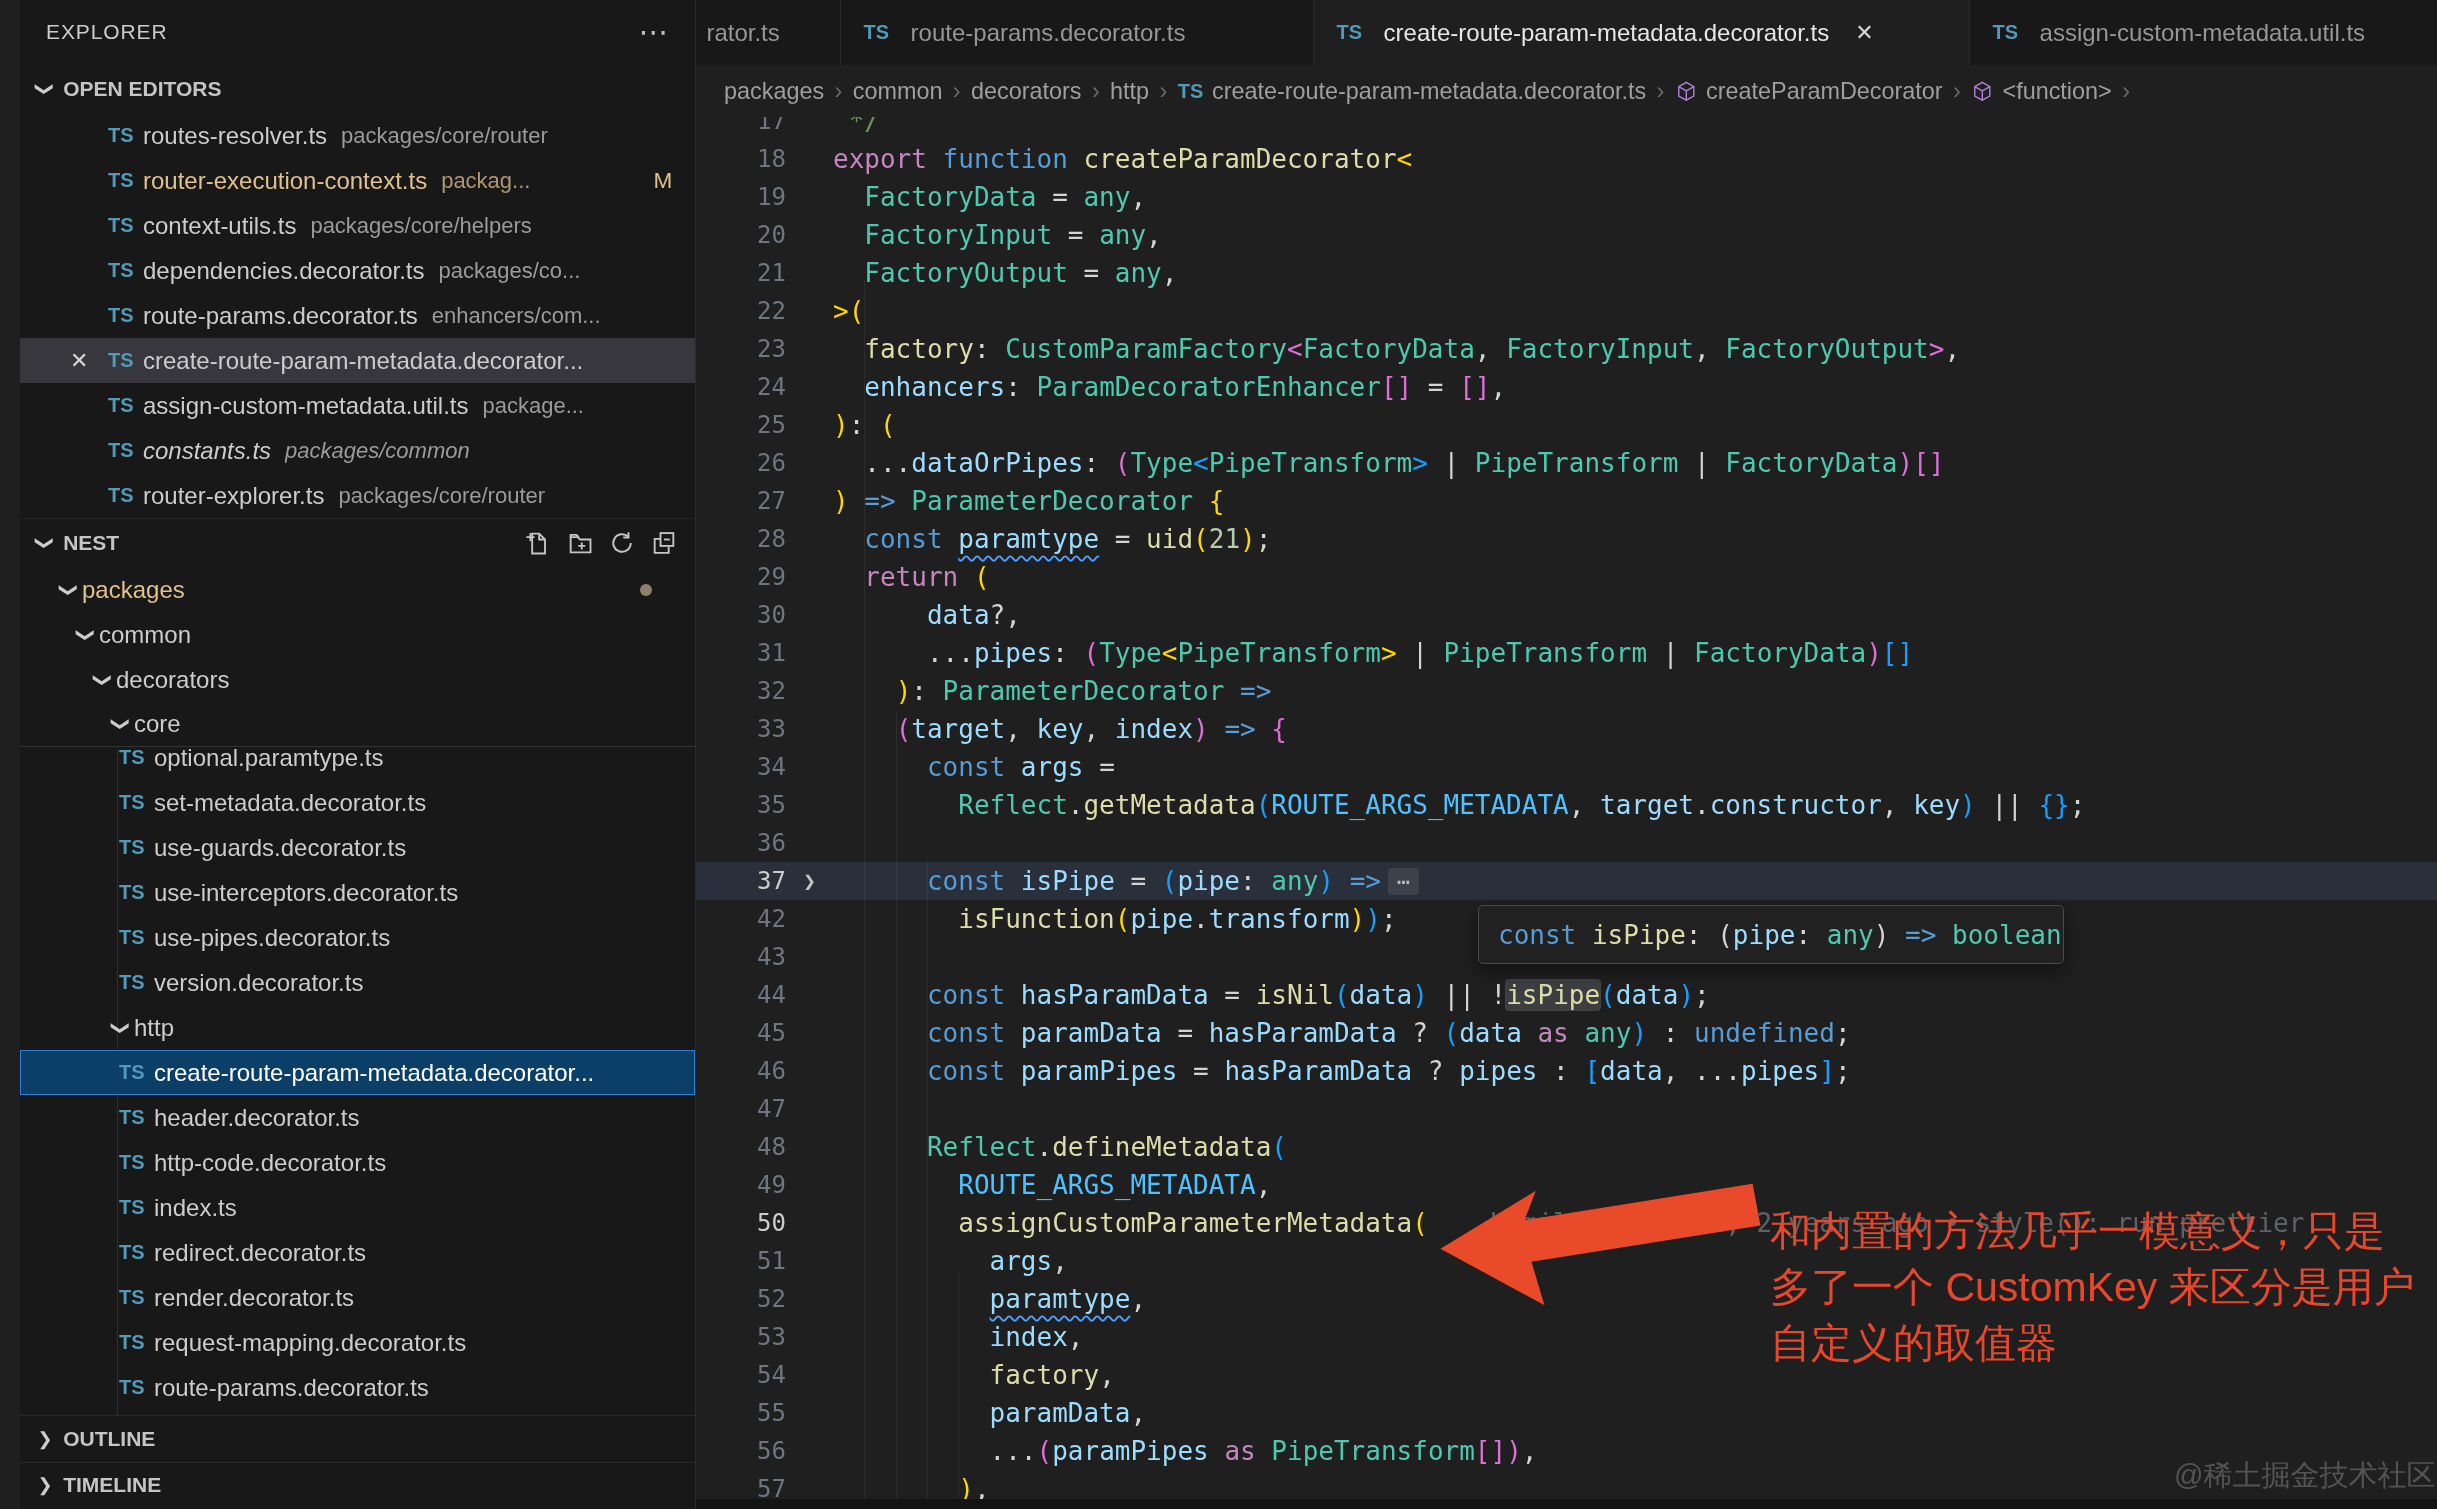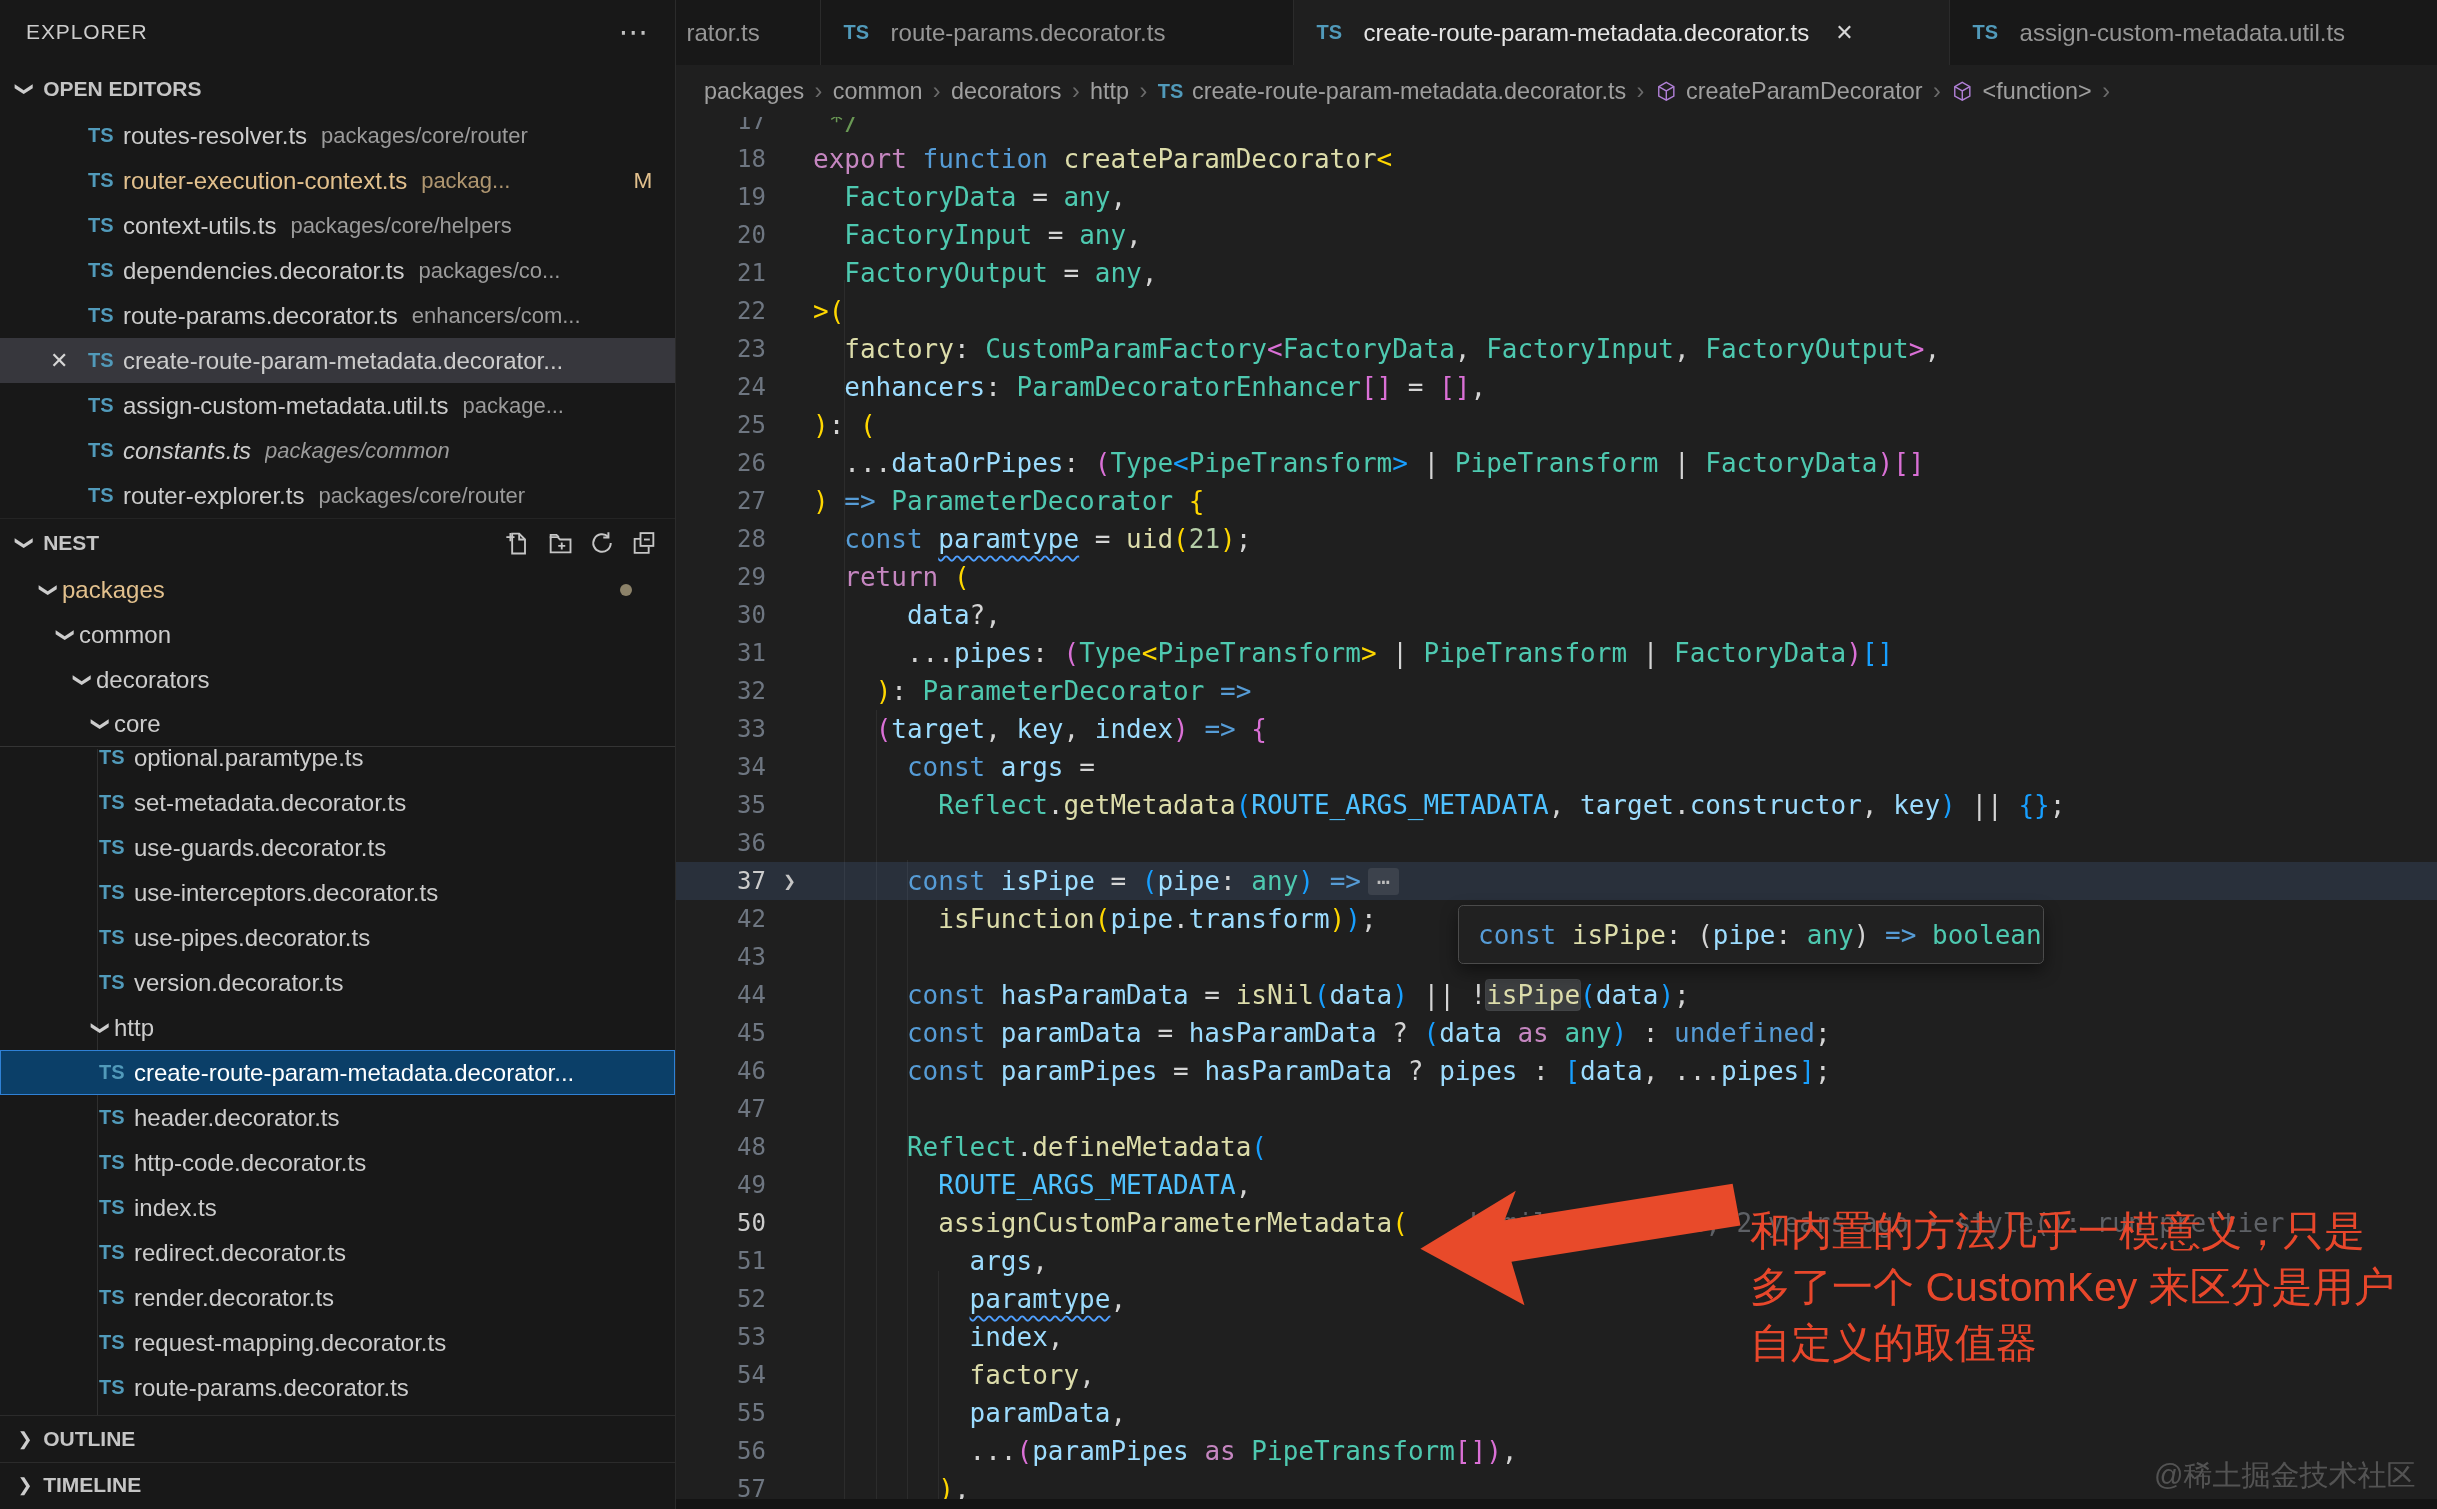--- a/index.html
+++ b/index.html
@@ -1,17 +1,17 @@
 <!DOCTYPE html>
 <html style="font-size:14px"><head>
 <meta charset="utf-8">
 <style>
   html,body{margin:0;padding:0;background:#1f1f1f;overflow:hidden;}
   .app{position:relative;width:2050px;height:1510px;background:#1f1f1f;
-       font-family:"Liberation Sans",sans-serif;-webkit-font-smoothing:antialiased;}
+       font-family:"Liberation Sans",sans-serif;margin-left:20px;-webkit-font-smoothing:antialiased;}
 
   
   .sidebar{position:absolute;left:0;top:0;bottom:0;width:676px;box-sizing:border-box;
            background:#181818;border-right:0.9px solid #2b2b2b;overflow:hidden;}
   .explorer-header{height:64px;display:flex;align-items:center;padding:0 26px;
                    color:#cccccc;font-size:21px;letter-spacing:0.9px;}
   .more{margin-left:auto;font-size:29.5px;color:#c0c0c0;line-height:8.7px;cursor:pointer;}
   .section-header{height:49px;display:flex;align-items:center;padding-left:12px;gap:5.2px;
                   font-weight:700;font-size:21px;color:#c5c5c5;box-sizing:border-box;}
   .sh-outline{height:47px;border-top:0.9px solid #2b2b2b;}

